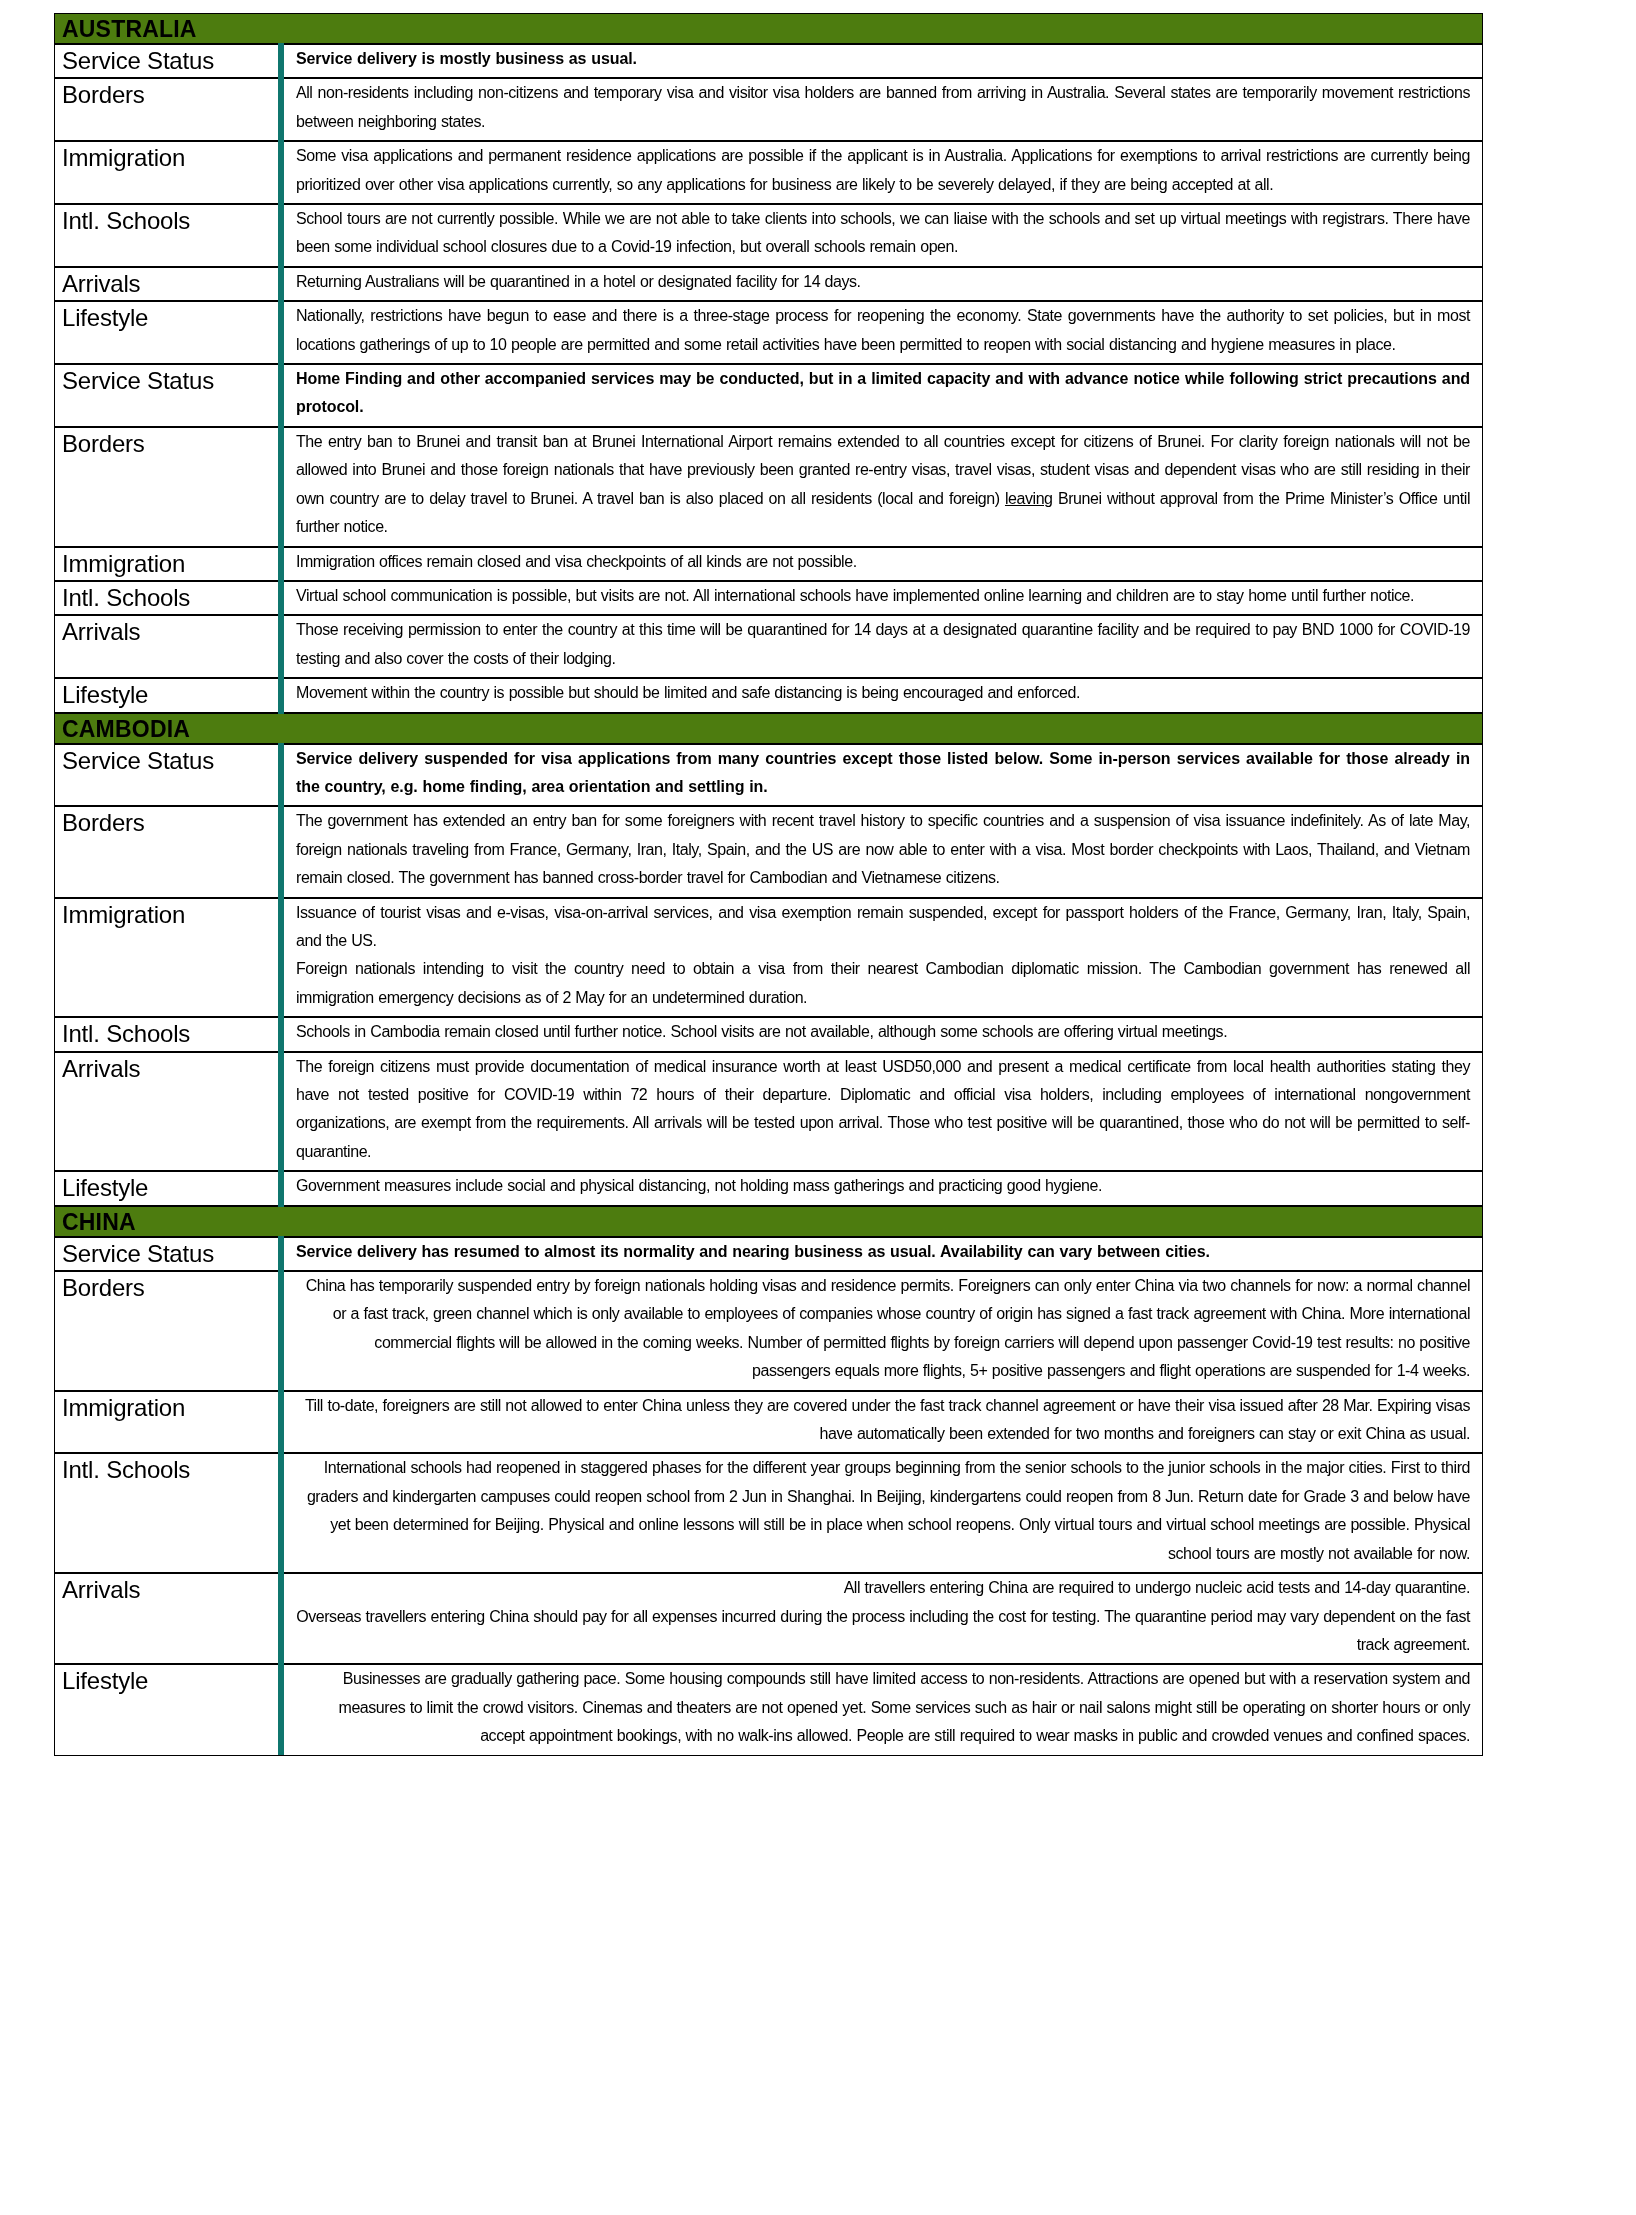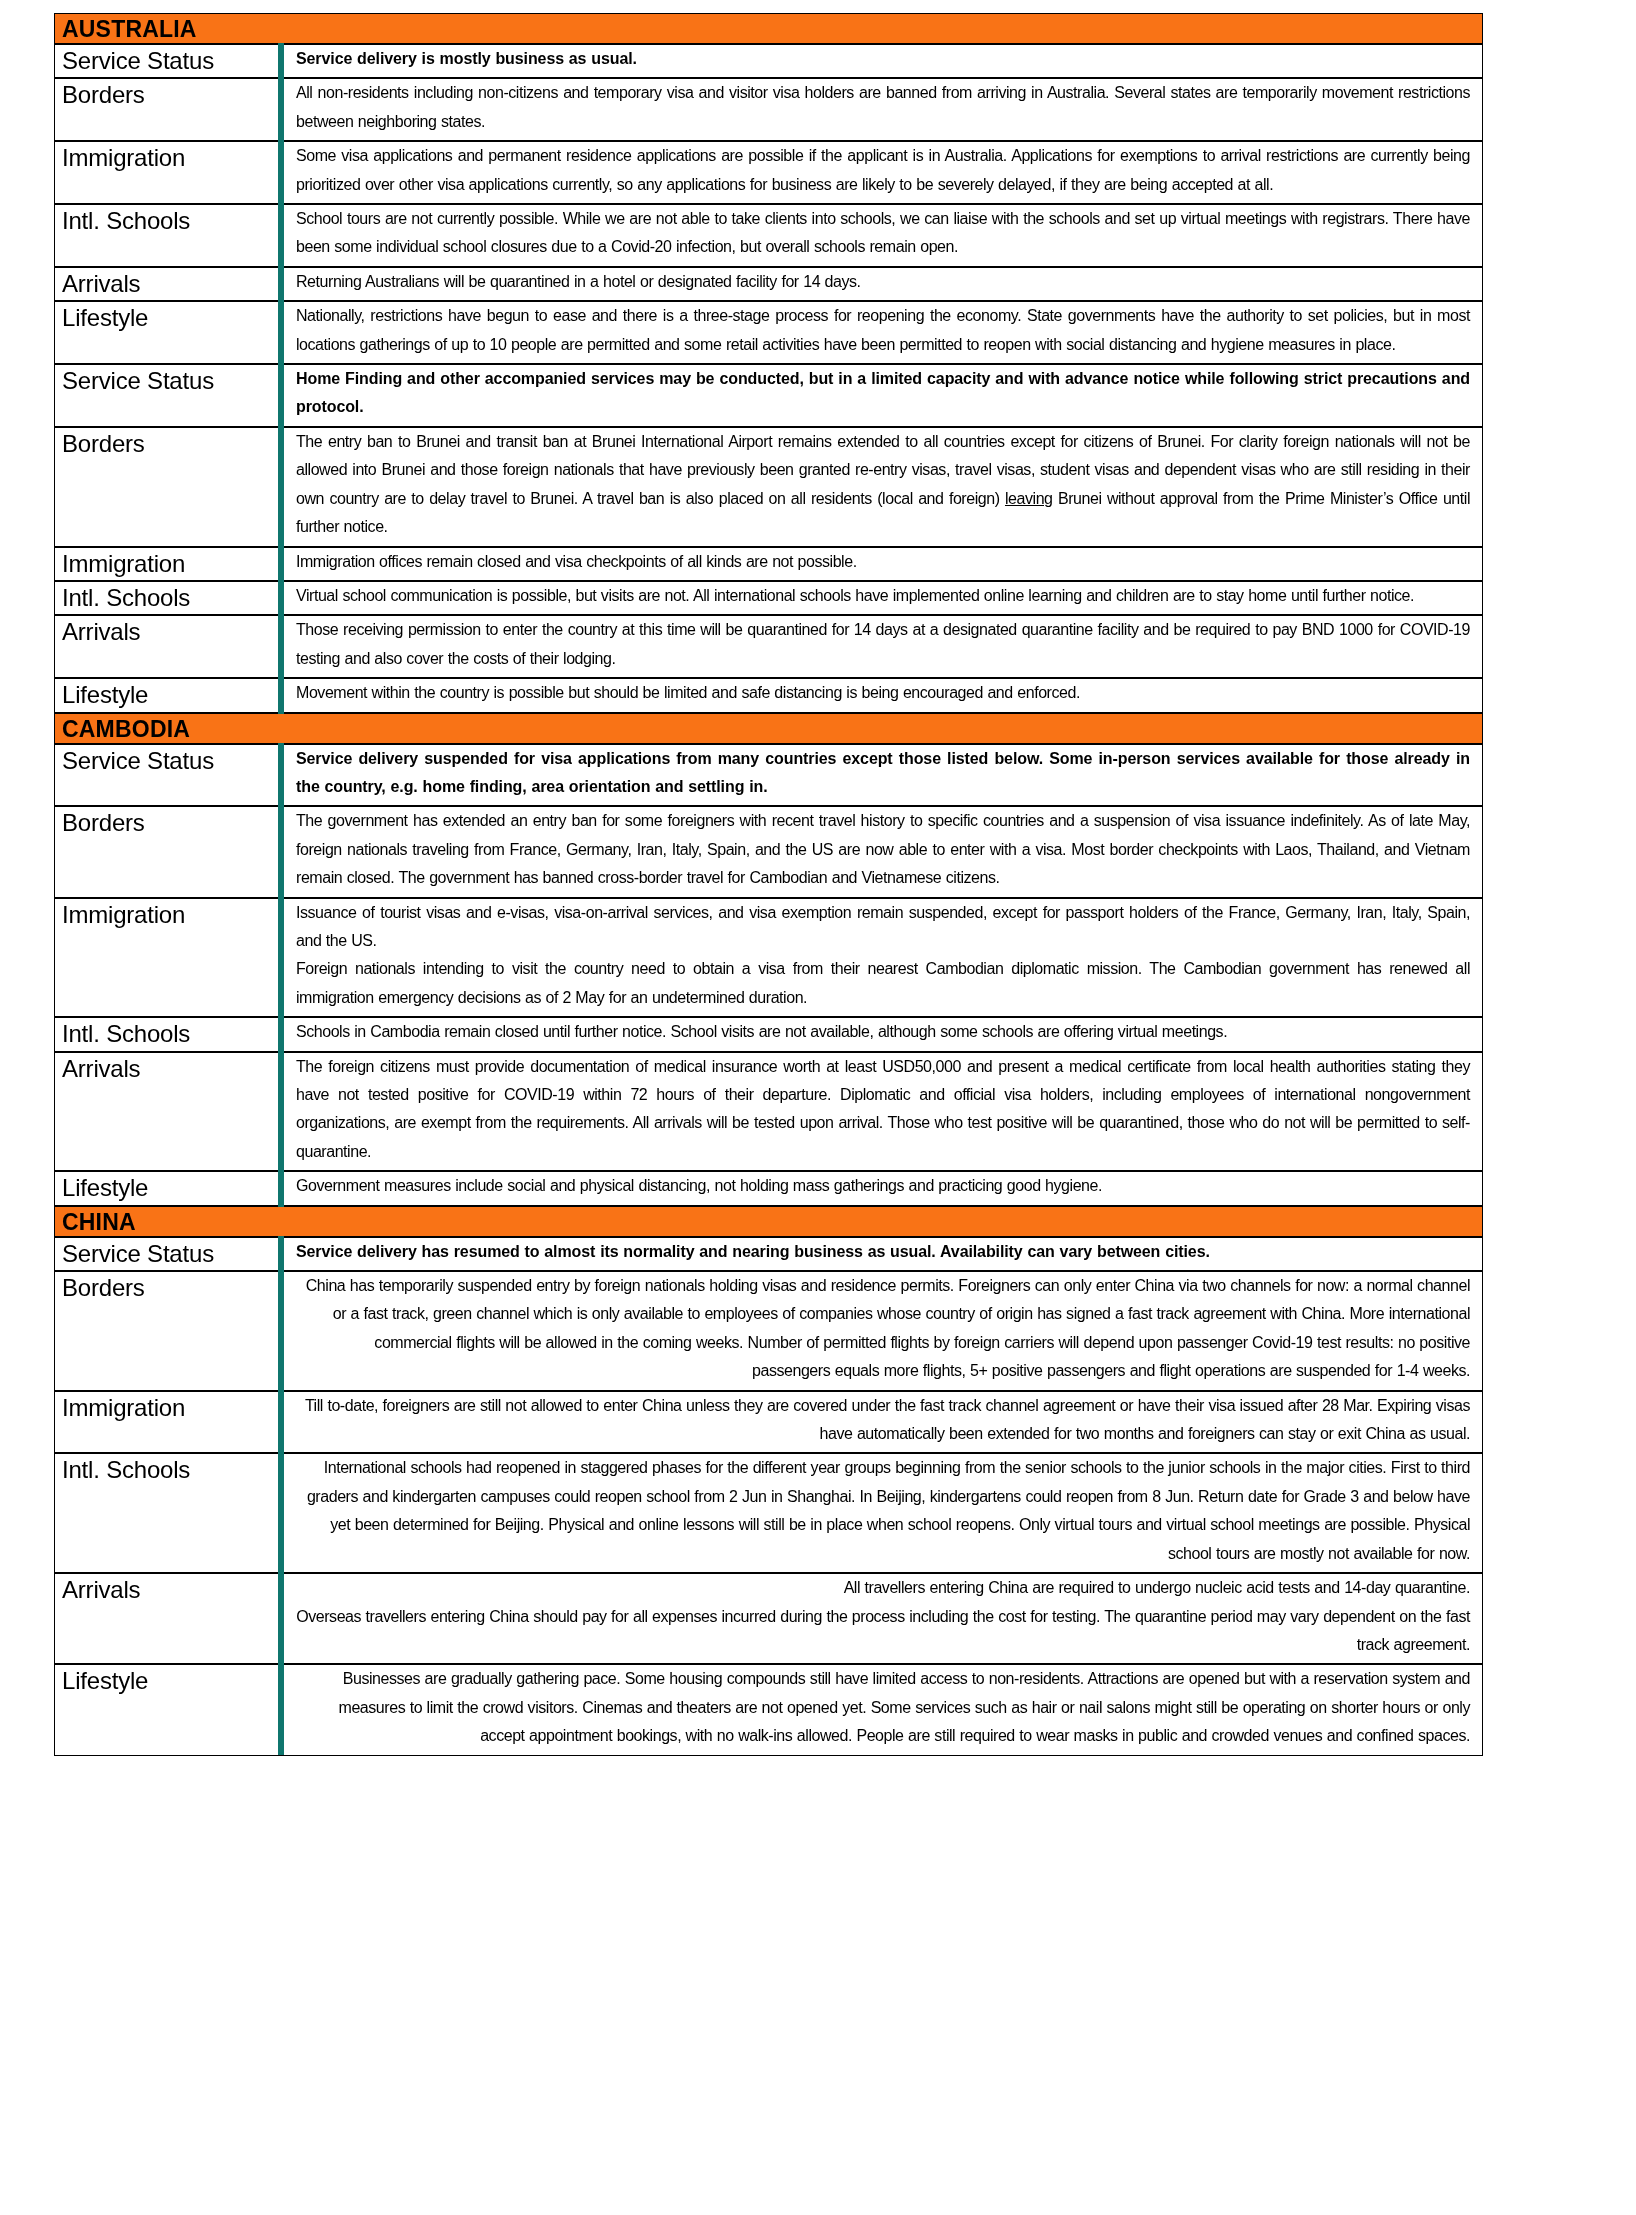--- a/index.html
+++ b/index.html
@@ -3,21 +3,21 @@
 <meta charset="utf-8">
 <style>
   html, body { margin: 0; padding: 0; background: #ffffff; }
   body { width: 1636px; height: 2215px; position: relative; overflow: hidden;
          font-family: "Liberation Sans", sans-serif; color: #000; }
   .doc { position: absolute; left: 54px; top: 13px; width: 1429px;
          border: 1.5px solid #000; box-sizing: border-box; }
   table { border-collapse: collapse; width: 100%; table-layout: fixed; }
   col.label-col { width: 226px; }
   td { border-top: 2px solid #000; vertical-align: top; padding: 0; }
-  tr.country td { background: #f97316; border-top: 2px solid #000;
+  tr.country td { background: #4d7c0f; border-top: 2px solid #000;
                   font-weight: bold; font-size: 23px; line-height: 28px;
                   padding: 1px 7px 0 7px; letter-spacing: 0.2px; }
   tr.country:first-child td { border-top: none; }
   td.label { border-right: 6px solid #0f766e; font-size: 24px; line-height: 28px;
              padding: 2px 7px 0 7px; white-space: nowrap; letter-spacing: -0.2px; }
   td.content { font-size: 16px; line-height: 28.4px; padding: 0px 12px 4px 12px;
                letter-spacing: -0.45px; word-spacing: 0.5px; }
   td.content.justify { text-align: justify; }
   td.content.left { text-align: right; }
   td.content.bold { font-weight: bold; letter-spacing: -0.1px; }
@@ -45,21 +45,21 @@
       <tr>
         <td class="label">Borders</td>
         <td class="content justify">All non-residents including non-citizens and temporary visa and visitor visa holders are banned from arriving in Australia. Several states are temporarily movement restrictions between neighboring states.</td>
       </tr>
       <tr>
         <td class="label">Immigration</td>
         <td class="content justify">Some visa applications and permanent residence applications are possible if the applicant is in Australia. Applications for exemptions to arrival restrictions are currently being prioritized over other visa applications currently, so any applications for business are likely to be severely delayed, if they are being accepted at all.</td>
       </tr>
       <tr>
         <td class="label">Intl. Schools</td>
-        <td class="content justify">School tours are not currently possible. While we are not able to take clients into schools, we can liaise with the schools and set up virtual meetings with registrars.   There have been some individual school closures due to a Covid-20 infection, but overall schools remain open.</td>
+        <td class="content justify">School tours are not currently possible. While we are not able to take clients into schools, we can liaise with the schools and set up virtual meetings with registrars.   There have been some individual school closures due to a Covid-19 infection, but overall schools remain open.</td>
       </tr>
       <tr>
         <td class="label">Arrivals</td>
         <td class="content justify">Returning Australians will be quarantined in a hotel or designated facility for 14 days.</td>
       </tr>
       <tr>
         <td class="label">Lifestyle</td>
         <td class="content justify">Nationally, restrictions have begun to ease and there is a three-stage process for reopening the economy.   State governments have the authority to set policies, but in most locations gatherings of up to 10 people are permitted and some retail activities have been permitted to reopen with social distancing and hygiene measures in place.</td>
       </tr>
 

